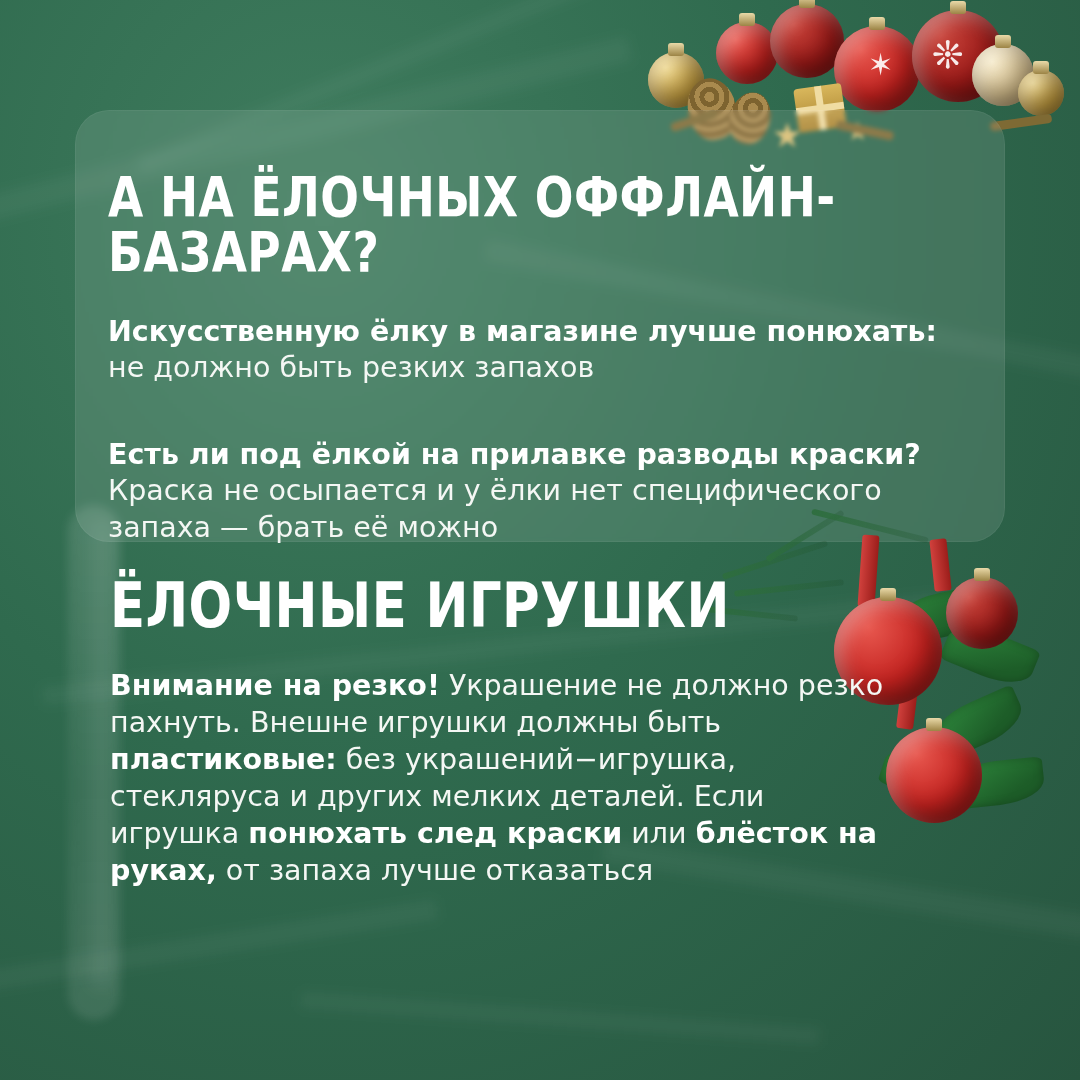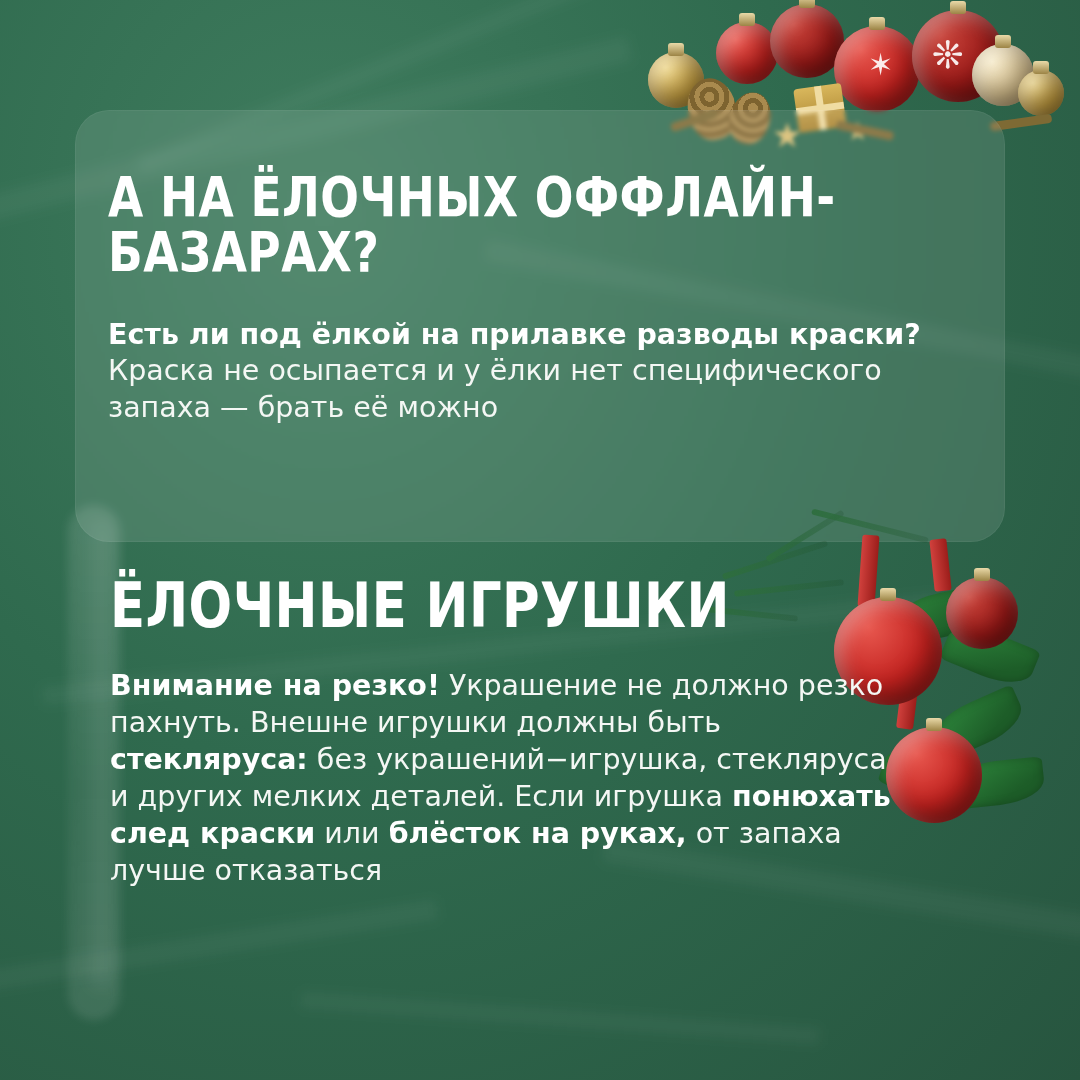--- a/index.html
+++ b/index.html
@@ -90,21 +90,21 @@
   h1.headline { font-size: 55px; }
   h2.headline { font-size: 62px; }
 
   .body-text {
     font-size: 28.5px;
     line-height: 1.28;
     color: #f4f7f4;
     font-weight: 500;
   }
   .body-text.p1 { margin-top: 34px; }
-  .body-text.p2 { margin-top: 37px; }
+  .body-text.p2 { margin-top: 50px; }
   .body-text b { font-weight: bold; color: #ffffff; }
 
   
   .block2 {
     position: absolute;
     left: 110px;
     top: 575px;
     width: 790px;
   }
   .block2 .body-text { font-size: 28.5px; line-height: 1.30; }
@@ -248,20 +248,23 @@
     <div class="twig" style="left:216px; top:126px; width:58px; transform:rotate(12deg);"></div>
     <div class="twig" style="left:370px; top:118px; width:62px; transform:rotate(-8deg);"></div>
     <div class="twig" style="left:50px;  top:116px; width:48px; transform:rotate(-18deg);"></div>
   </div>
 
   <div class="card"></div>
 
   <div class="card-inner">
     <h1 class="headline">А НА ЁЛОЧНЫХ ОФФЛАЙН-БАЗАРАХ?</h1>
 
+    <div class="body-text p1">
+      <b>Искусственную ёлку в магазине лучше понюхать:</b><span> не должно быть резких запахов</span>
+    </div>
 
     <div class="body-text p2">
       <b>Есть ли под ёлкой на прилавке разводы краски?</b><span> Краска не осыпается и у ёлки нет специфического запаха — брать её можно</span>
     </div>
   </div>
 
   <div class="hang" style="left:700px; top:515px; width:380px; height:330px;">
 
     <div class="needle" style="left:20px;  top:42px;  transform:rotate(-18deg);"></div>
     <div class="needle" style="left:34px;  top:70px;  transform:rotate(-6deg);"></div>
@@ -289,17 +292,17 @@
     <div class="ball red" style="left:186px; top:212px; width:96px;  height:96px;">
         <span class="cap"></span>
       </div>
   </div>
 
   <div class="block2">
     <h2 class="headline">ЁЛОЧНЫЕ ИГРУШКИ</h2>
 
 
     <div class="body-text p2">
-      <b>Внимание на резко!</b><span> Украшение не должно резко пахнуть. Внешне игрушки должны быть </span><b>стекляруса:</b><span> без украшений−игрушка, стекляруса и других мелких деталей. Если игрушка </span><b>понюхать след краски</b><span> или </span><b>блёсток на руках,</b><span> от запаха лучше отказаться</span>
+      <b>Внимание на резко!</b><span> Украшение не должно резко пахнуть. Внешне игрушки должны быть </span><b>пластиковые:</b><span> без украшений−игрушка, стекляруса и других мелких деталей. Если игрушка </span><b>понюхать след краски</b><span> или </span><b>блёсток на руках,</b><span> от запаха лучше отказаться</span>
     </div>
   </div>
 
 </div>
 
 </body></html>

